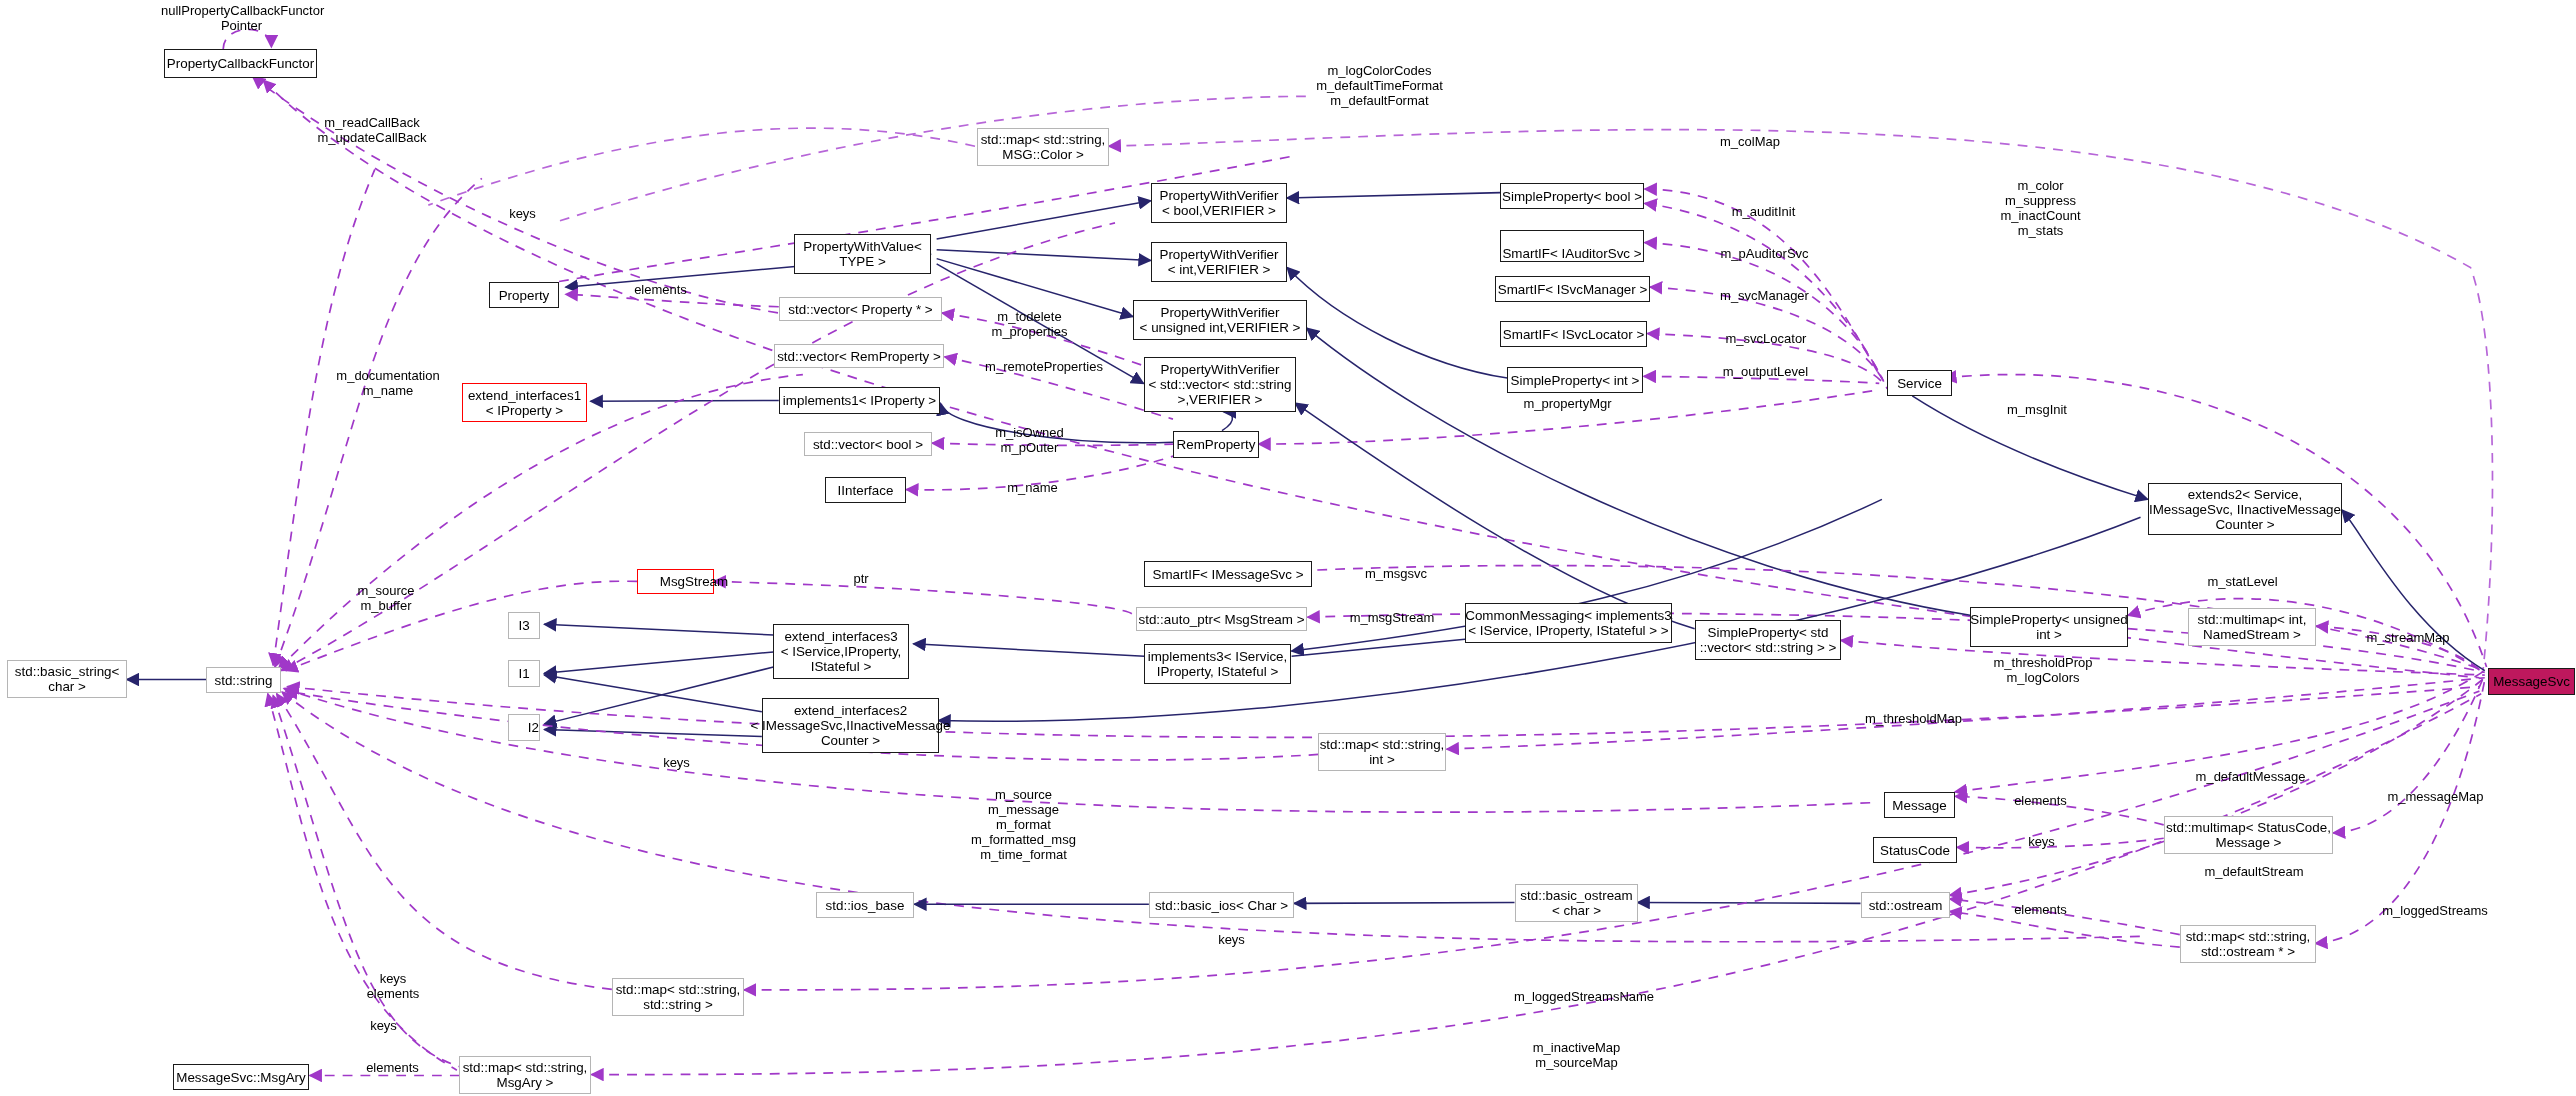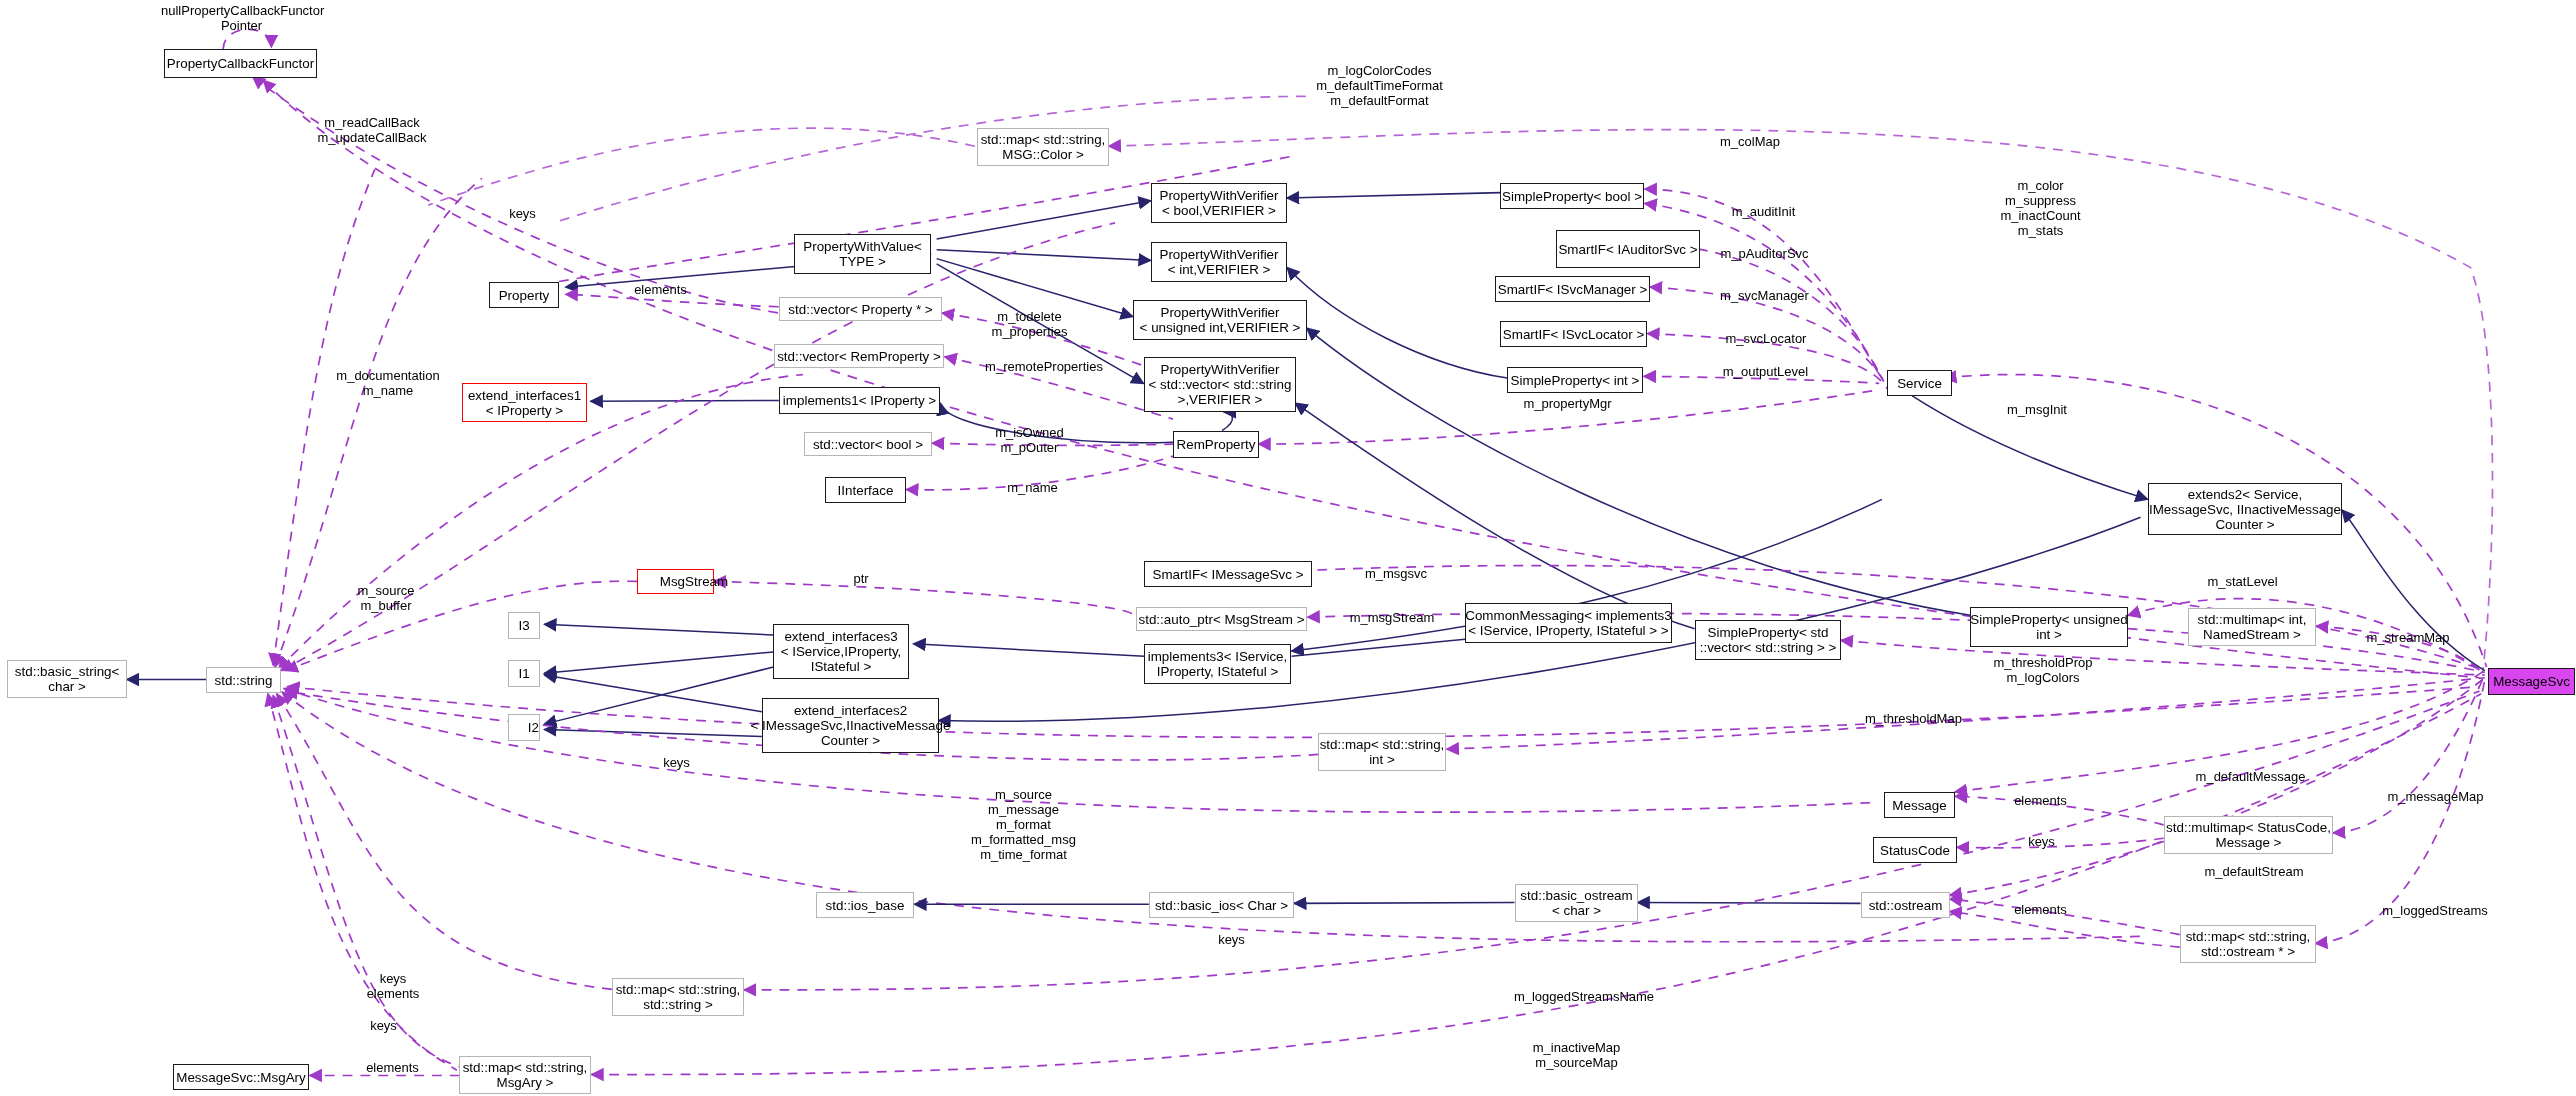--- a/index.html
+++ b/index.html
@@ -27,21 +27,21 @@
     white-space:pre;
     z-index:5;
   }
   
   .n-solid{ border:1.4px solid #1a1a1a; color:#000; font-size:13.4px; }
   
   .n-grey{ border:1.2px solid #b5b5b5; color:#000; font-size:13.4px; }
   
   .n-red{ border:1.6px solid #ff0000; color:#000; font-size:13.4px; }
   
-  .n-focus{ border:1.4px solid #1a1a1a; background:#d946ef; color:#000; font-size:13.4px; }
+  .n-focus{ border:1.4px solid #1a1a1a; background:#be185d; color:#000; font-size:13.4px; }
 
   .edge-label{
     position:absolute;
     font-size:13px;
     color:#000;
     text-align:center;
     line-height:1.15;
     white-space:pre;
     z-index:6;
     background:transparent;
@@ -200,21 +200,21 @@
 &lt; bool,VERIFIER &gt;</span></div>
     <div class="node n-solid" style="left: 1151px; top: 242px; width: 136px; height: 40px;"><span>PropertyWithVerifier
 &lt; int,VERIFIER &gt;</span></div>
     <div class="node n-solid" style="left: 1133px; top: 300px; width: 174px; height: 40px;"><span>PropertyWithVerifier
 &lt; unsigned int,VERIFIER &gt;</span></div>
     <div class="node n-solid" style="left: 1144px; top: 357px; width: 152px; height: 55px;"><span>PropertyWithVerifier
 &lt; std::vector&lt; std::string
 &gt;,VERIFIER &gt;</span></div>
     <div class="node n-solid" style="left: 1173px; top: 431px; width: 86px; height: 27px;"><span>RemProperty</span></div>
     <div class="node n-solid" style="left: 1500px; top: 183px; width: 144px; height: 26px;"><span>SimpleProperty&lt; bool &gt;</span></div>
-    <div class="node n-solid" style="left: 1556px; top: 230px; width: 144px; height: 38px;"><span>SmartIF&lt; IAuditorSvc &gt;</span></div>
+    <div class="node n-solid" style="left: 1500px; top: 230px; width: 144px; height: 32px; align-items: flex-end;"><span>SmartIF&lt; IAuditorSvc &gt;</span></div>
     <div class="node n-solid" style="left: 1495px; top: 276px; width: 155px; height: 26px;"><span>SmartIF&lt; ISvcManager &gt;</span></div>
     <div class="node n-solid" style="left: 1500px; top: 321px; width: 147px; height: 26px;"><span>SmartIF&lt; ISvcLocator &gt;</span></div>
     <div class="node n-solid" style="left: 1507px; top: 367px; width: 136px; height: 26px;"><span>SimpleProperty&lt; int &gt;</span></div>
     <div class="node n-solid" style="left: 1879px; top: 370px; width: 65px; height: 26px; margin-left: 8px;"><span>Service</span></div>
     <div class="node n-solid" style="left: 2148px; top: 483px; width: 194px; height: 52px;"><span>extends2&lt; Service,
 IMessageSvc, IInactiveMessage
 Counter &gt;</span></div>
     <div class="node n-red" style="left: 637px; top: 569px; width: 77px; height: 25px; padding-left: 37px;"><span>MsgStream</span></div>
     <div class="node n-solid" style="left: 1144px; top: 561px; width: 168px; height: 26px;"><span>SmartIF&lt; IMessageSvc &gt;</span></div>
     <div class="node n-grey" style="left: 1136px; top: 607px; width: 171px; height: 24px;"><span>std::auto_ptr&lt; MsgStream &gt;</span></div>

